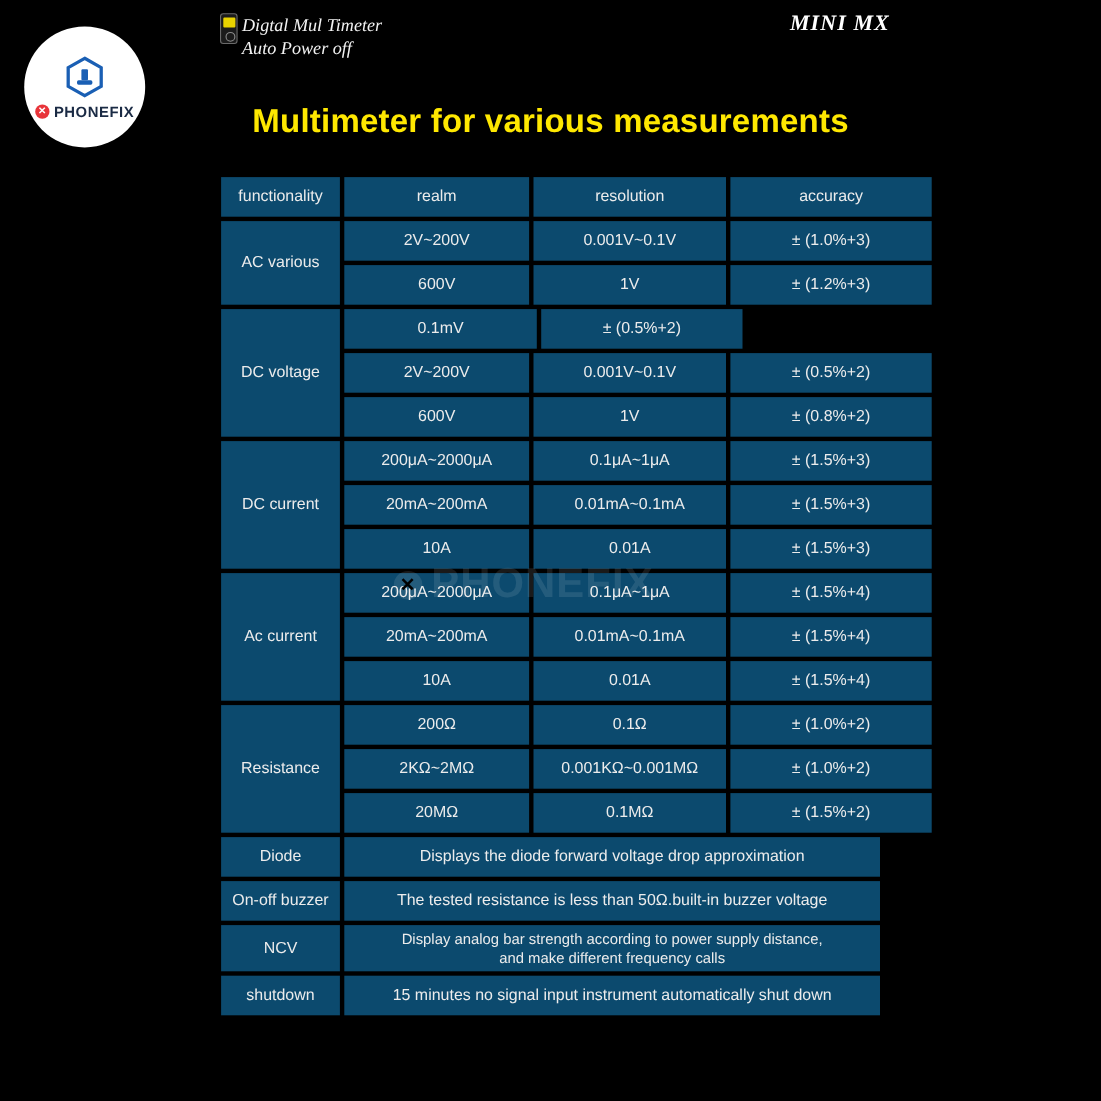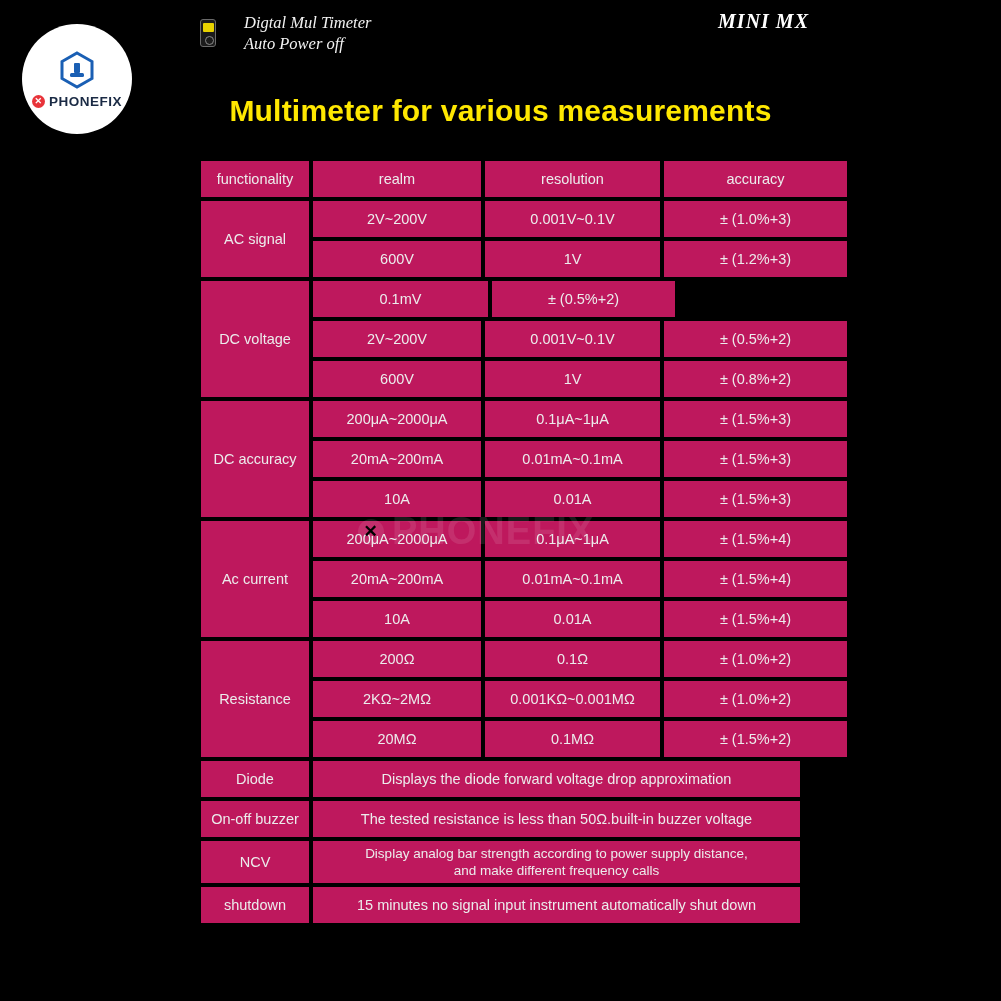--- a/index.html
+++ b/index.html
@@ -48,22 +48,22 @@
     line-height: 13px;
     text-align: center;
     font-weight: bold;
   }
 
   
   .header-note {
     position: absolute;
     left: 200px; top: 12px;
     display: flex;
-    align-items: center;
-    gap: 28px;
+    align-items: flex-start;
+    gap: 4px;
   }
   .meter-icon {
     width: 16px; height: 28px;
     border-radius: 3px;
     background: #1b1b1b;
     border: 1px solid #6a6a6a;
     position: relative;
     flex: none;
   }
   .meter-icon::before {
@@ -145,21 +145,21 @@
     display: flex;
     flex-direction: column;
     gap: 4px;
     z-index: 2;
   }
   .row {
     display: flex;
     gap: 4px;
   }
   .cell {
-    background: #be185d;
+    background: #0c4a6e;
     color: #ececec;
     font-size: 14.5px;
     display: flex;
     align-items: center;
     justify-content: center;
     text-align: center;
     padding: 4px 6px;
     min-height: 36px;
   }
   .c-func {
@@ -225,21 +225,21 @@
 
   <div class="table">
     <div class="row header-row">
       <div class="cell c-func">functionality</div>
       <div class="cell c-realm">realm</div>
       <div class="cell c-res">resolution</div>
       <div class="cell c-acc">accuracy</div>
     </div>
     <div id="table-body" style="display: flex; flex-direction: column; gap: 4px;">
         <div class="row">
-          <div class="cell c-func">AC signal</div>
+          <div class="cell c-func">AC various</div>
           <div class="subrows">
             <div class="subrow">
               <div class="cell c-realm">2V~200V</div>
               <div class="cell c-res">0.001V~0.1V</div>
               <div class="cell c-acc">± (1.0%+3)</div>
             </div>
             <div class="subrow">
               <div class="cell c-realm">600V</div>
               <div class="cell c-res">1V</div>
               <div class="cell c-acc">± (1.2%+3)</div>
@@ -259,21 +259,21 @@
               <div class="cell c-acc">± (0.5%+2)</div>
             </div>
             <div class="subrow">
               <div class="cell c-realm">600V</div>
               <div class="cell c-res">1V</div>
               <div class="cell c-acc">± (0.8%+2)</div>
             </div>
           </div>
         </div>
         <div class="row">
-          <div class="cell c-func">DC accuracy</div>
+          <div class="cell c-func">DC current</div>
           <div class="subrows">
             <div class="subrow">
               <div class="cell c-realm">200μA~2000μA</div>
               <div class="cell c-res">0.1μA~1μA</div>
               <div class="cell c-acc">± (1.5%+3)</div>
             </div>
             <div class="subrow">
               <div class="cell c-realm">20mA~200mA</div>
               <div class="cell c-res">0.01mA~0.1mA</div>
               <div class="cell c-acc">± (1.5%+3)</div>

